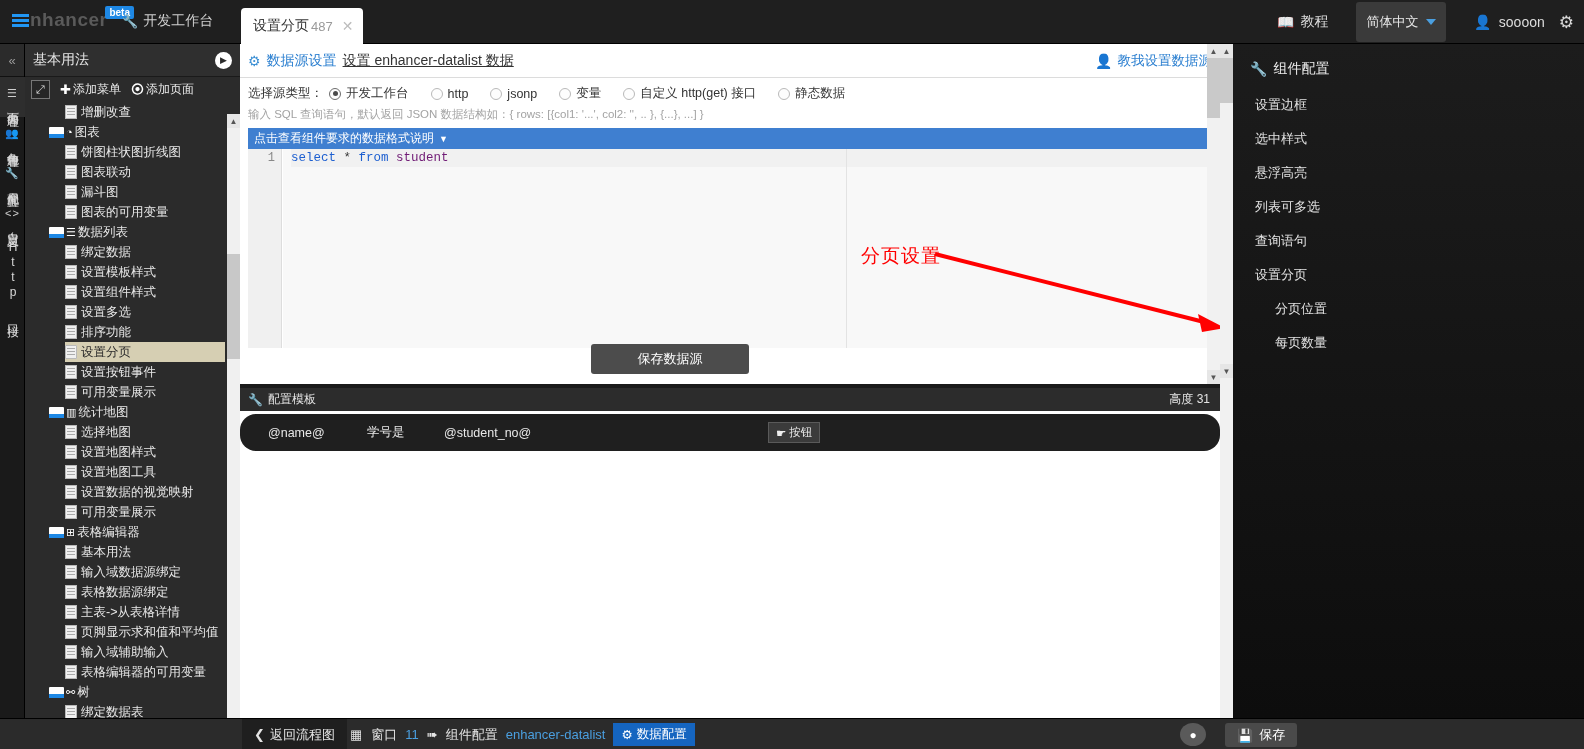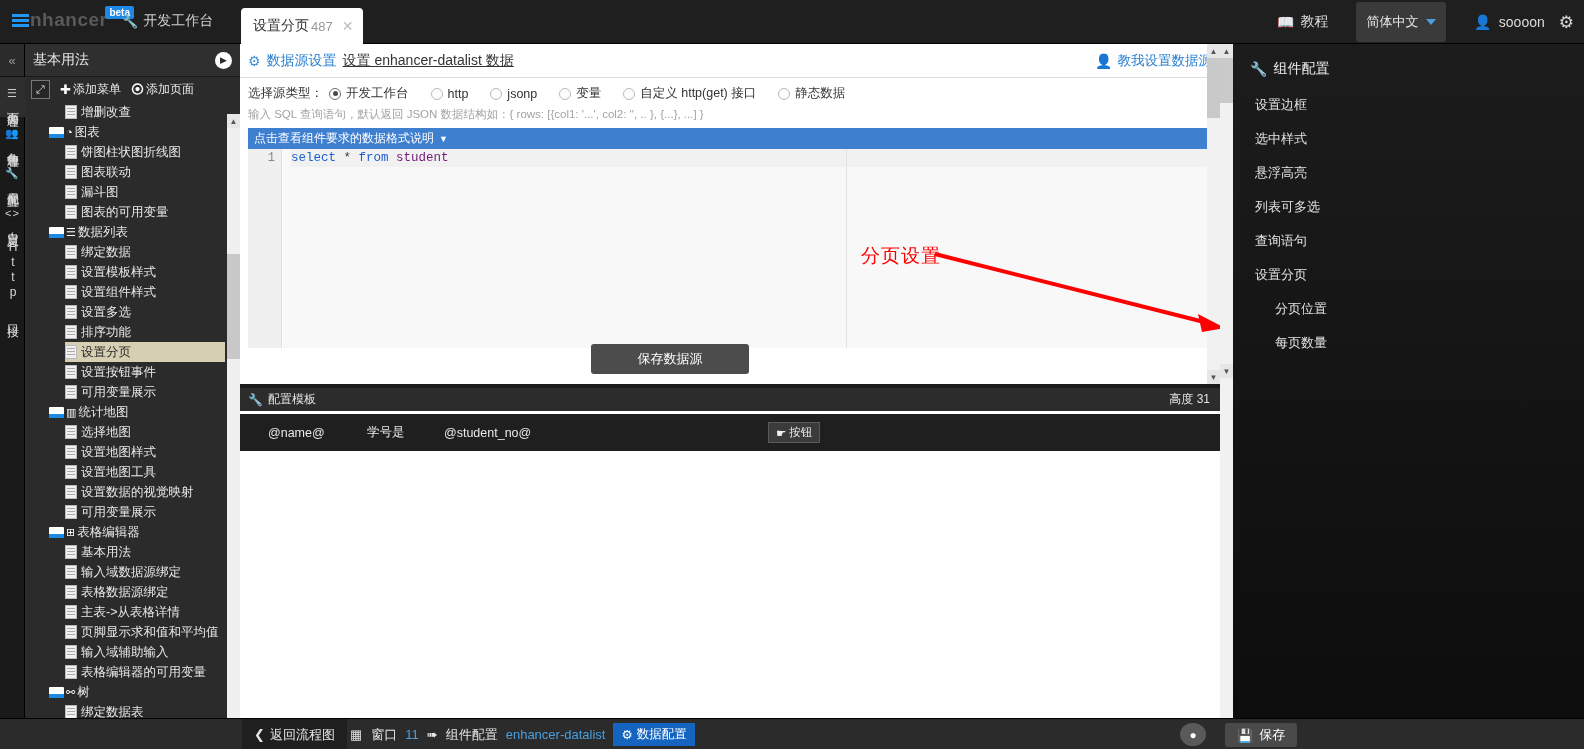--- a/index.html
+++ b/index.html
@@ -216,21 +216,21 @@
   }
   .tplbar .lft { display:flex; align-items:center; gap:5px; padding-left: 8px; }
   .tplbar .mid { display:flex; gap: 14px; margin-left: 222px; }
   .tplbar .mid span { cursor:pointer; }
   .tplbar .rgt { margin-left:auto; padding-right: 10px; }
   .tplcanvas {
     position:absolute; left: 240px; top: 411px; width: 980px; height: 42px; background:#fff;
   }
   .tplrow {
     position:absolute; left: 0; top: 3px; width: 980px; height: 37px; background:#1f1f1f;
-    display:flex; align-items:center; color:#e8e8e8; font-size:12.5px;
+    display:flex; align-items:center; color:#e8e8e8; font-size:12.5px;border-radius:16px;
   }
   .tplrow .f1 { position:absolute; left: 28px; }
   .tplrow .f2 { position:absolute; left: 127px; }
   .tplrow .f3 { position:absolute; left: 204px; }
   .tpl-btn {
     position:absolute; left: 528px; background:#3b3b3b; border:1px solid #5a5a5a;
     padding: 2px 7px; font-size: 11.5px; color:#eee; display:flex; align-items:center; gap:3px; cursor:pointer;
   }
   .blackfill {
     position:absolute; left: 240px; top: 453px; width: 980px; height: 265px; background:#fff;

